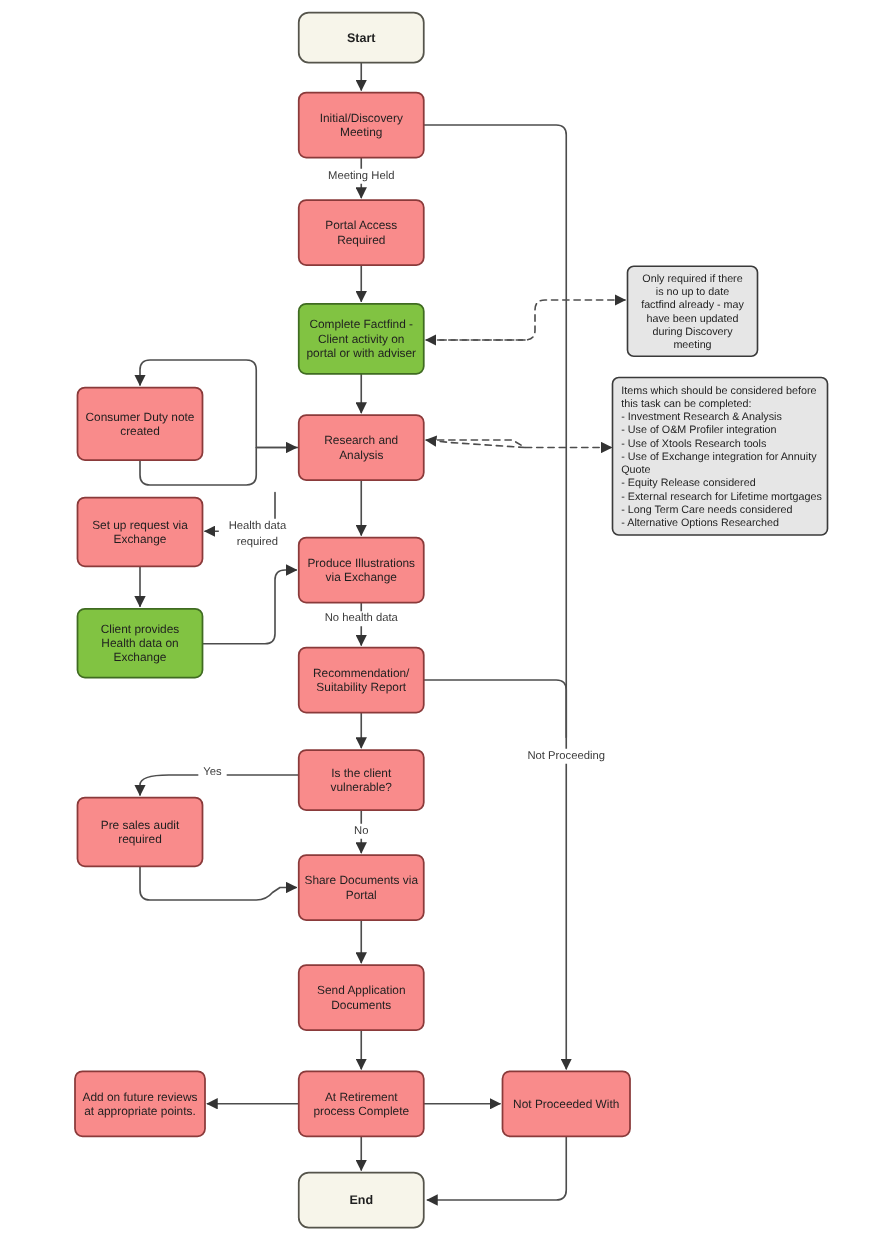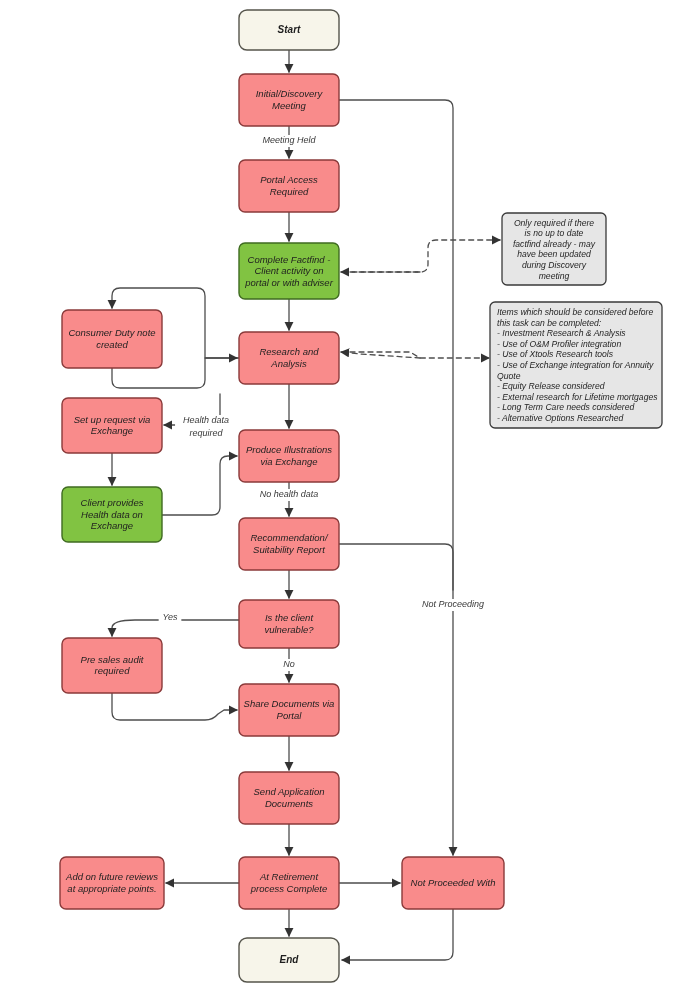--- a/index.html
+++ b/index.html
@@ -1,17 +1,17 @@
 <!DOCTYPE html>
 <html><head>
 <meta charset="utf-8">
 <style>
   html,body{margin:0;padding:0;background:#ffffff;}
   body{width:696px;height:998px;font-family:"Liberation Sans",sans-serif;overflow:hidden;}
-  #stage{position:relative;width:696px;height:998px;font-style:italic;}
+  #stage{position:relative;width:696px;height:998px;}
   svg{display:block;}
   .nodeText{font-family:"Liberation Sans",sans-serif;font-size:9.5px;fill:#1f1f1f;}
   .nodeTextBold{font-family:"Liberation Sans",sans-serif;font-size:10px;font-weight:bold;fill:#1f1f1f;}
   .noteText{font-family:"Liberation Sans",sans-serif;font-size:8.6px;fill:#1f1f1f;}
   .edgeLabel{font-family:"Liberation Sans",sans-serif;font-size:9px;fill:#3a3a3a;}
 </style>
 </head>
 <body>
 
 <div id="stage">

